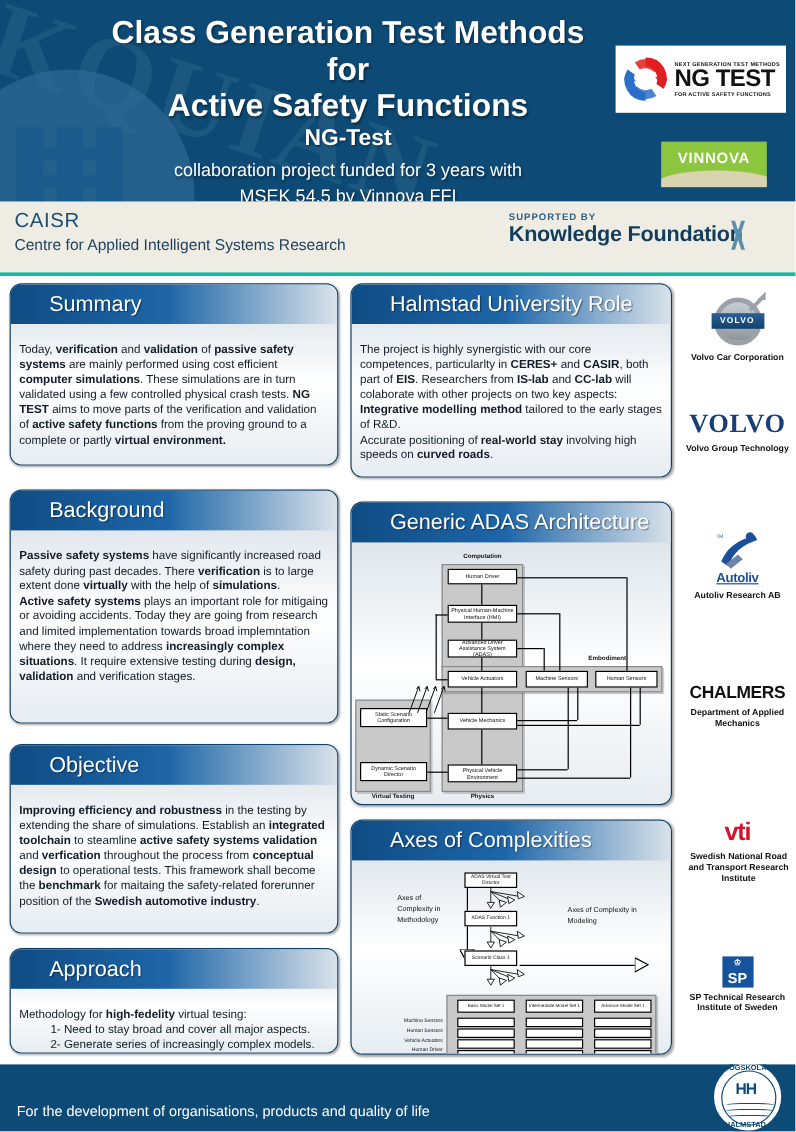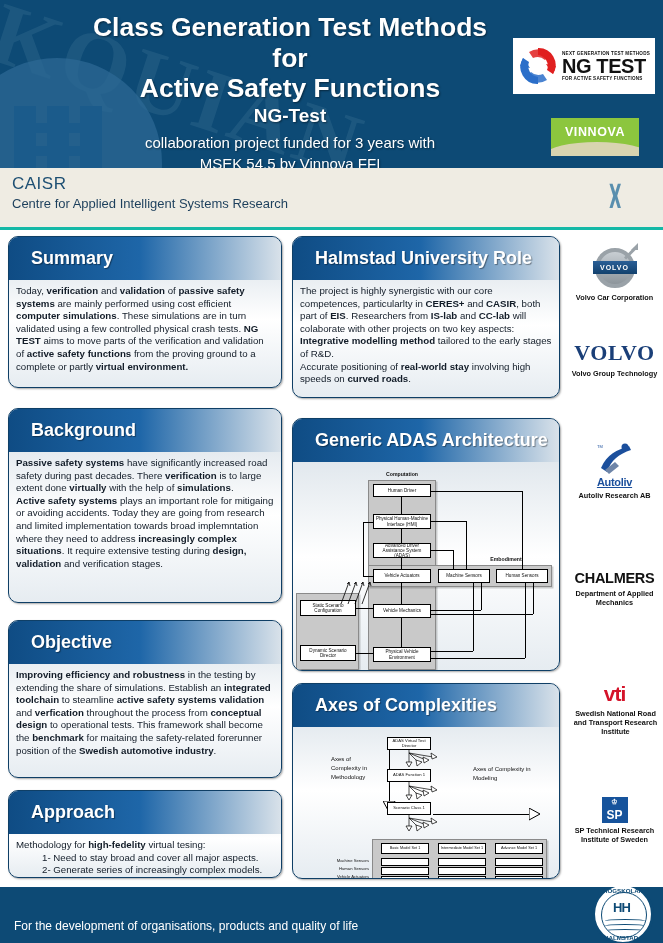--- a/index.html
+++ b/index.html
@@ -81,28 +81,28 @@
   
   .panel {
     position:absolute;
     border:1px solid #0f3f66;
     border-radius:10px;
     background:linear-gradient(to bottom, #b9c8d6 0%, #dfe6ec 14%, #ffffff 55%, #e6ecf1 100%);
     box-shadow:1px 1px 2px rgba(0,0,0,.35);
     overflow:hidden;
   }
   .panel-head {
-    height:43px;
+    height:33px;
     background:linear-gradient(to right, #0f4c84 0%, #1e66a8 48%, #d9e2ea 100%);
-    color:#fff; font-size:18px; font-weight:bold;
-    display:flex; align-items:center; padding-left:22px;
+    color:#fff; font-size:18px; font-weight:normal;
+    display:flex; align-items:center; padding-left:32px;
     text-shadow:1px 1px 1px rgba(0,0,0,.4);
   }
   .panel-body {
-    padding:5px 7px 6px 7px;
+    padding:16px 7px 6px 7px;
     font-size:9.7px; line-height:1.30; color:#121c28;
   }
   .panel-body p { margin:0; }
   .panel-body b { font-weight:bold; }
 
   
   .sidebar { position:absolute; left:566px; top:232px; width:97px; height:655px; }
   .logo-block { position:absolute; width:97px; text-align:center; }
   .logo-cap { font-size:7.3px; color:#111; font-weight:bold; line-height:1.25; margin-top:3px; }
 
@@ -233,20 +233,24 @@
 
     <div class="vinnova-logo">
       <div class="vtxt">VINNOVA</div>
       <div class="vwave"></div>
     </div>
   </div>
 
   <div class="caisr">
     <div class="caisr-title">CAISR</div>
     <div class="caisr-sub">Centre for Applied Intelligent Systems Research</div>
+    <div class="kkf">
+      <div class="kkf-sup">SUPPORTED BY</div>
+      <div class="kkf-main">Knowledge Foundation</div>
+    </div>
     <div class="kkf-marks">⟩⟨</div>
   </div>
 
   <div class="panel" style="left:8px; top:236px; width:274px; height:152px;">
     <div class="panel-head">Summary</div>
     <div class="panel-body">
       <p>Today, <b>verification</b> and <b>validation</b> of <b>passive safety systems</b> are mainly performed using cost efficient <b>computer simulations</b>. These simulations are in turn validated using a few controlled physical crash tests. <b>NG TEST</b> aims to move parts of the verification and validation of <b>active safety functions</b> from the proving ground to a complete or partly <b>virtual environment.</b></p>
     </div>
   </div>
 

